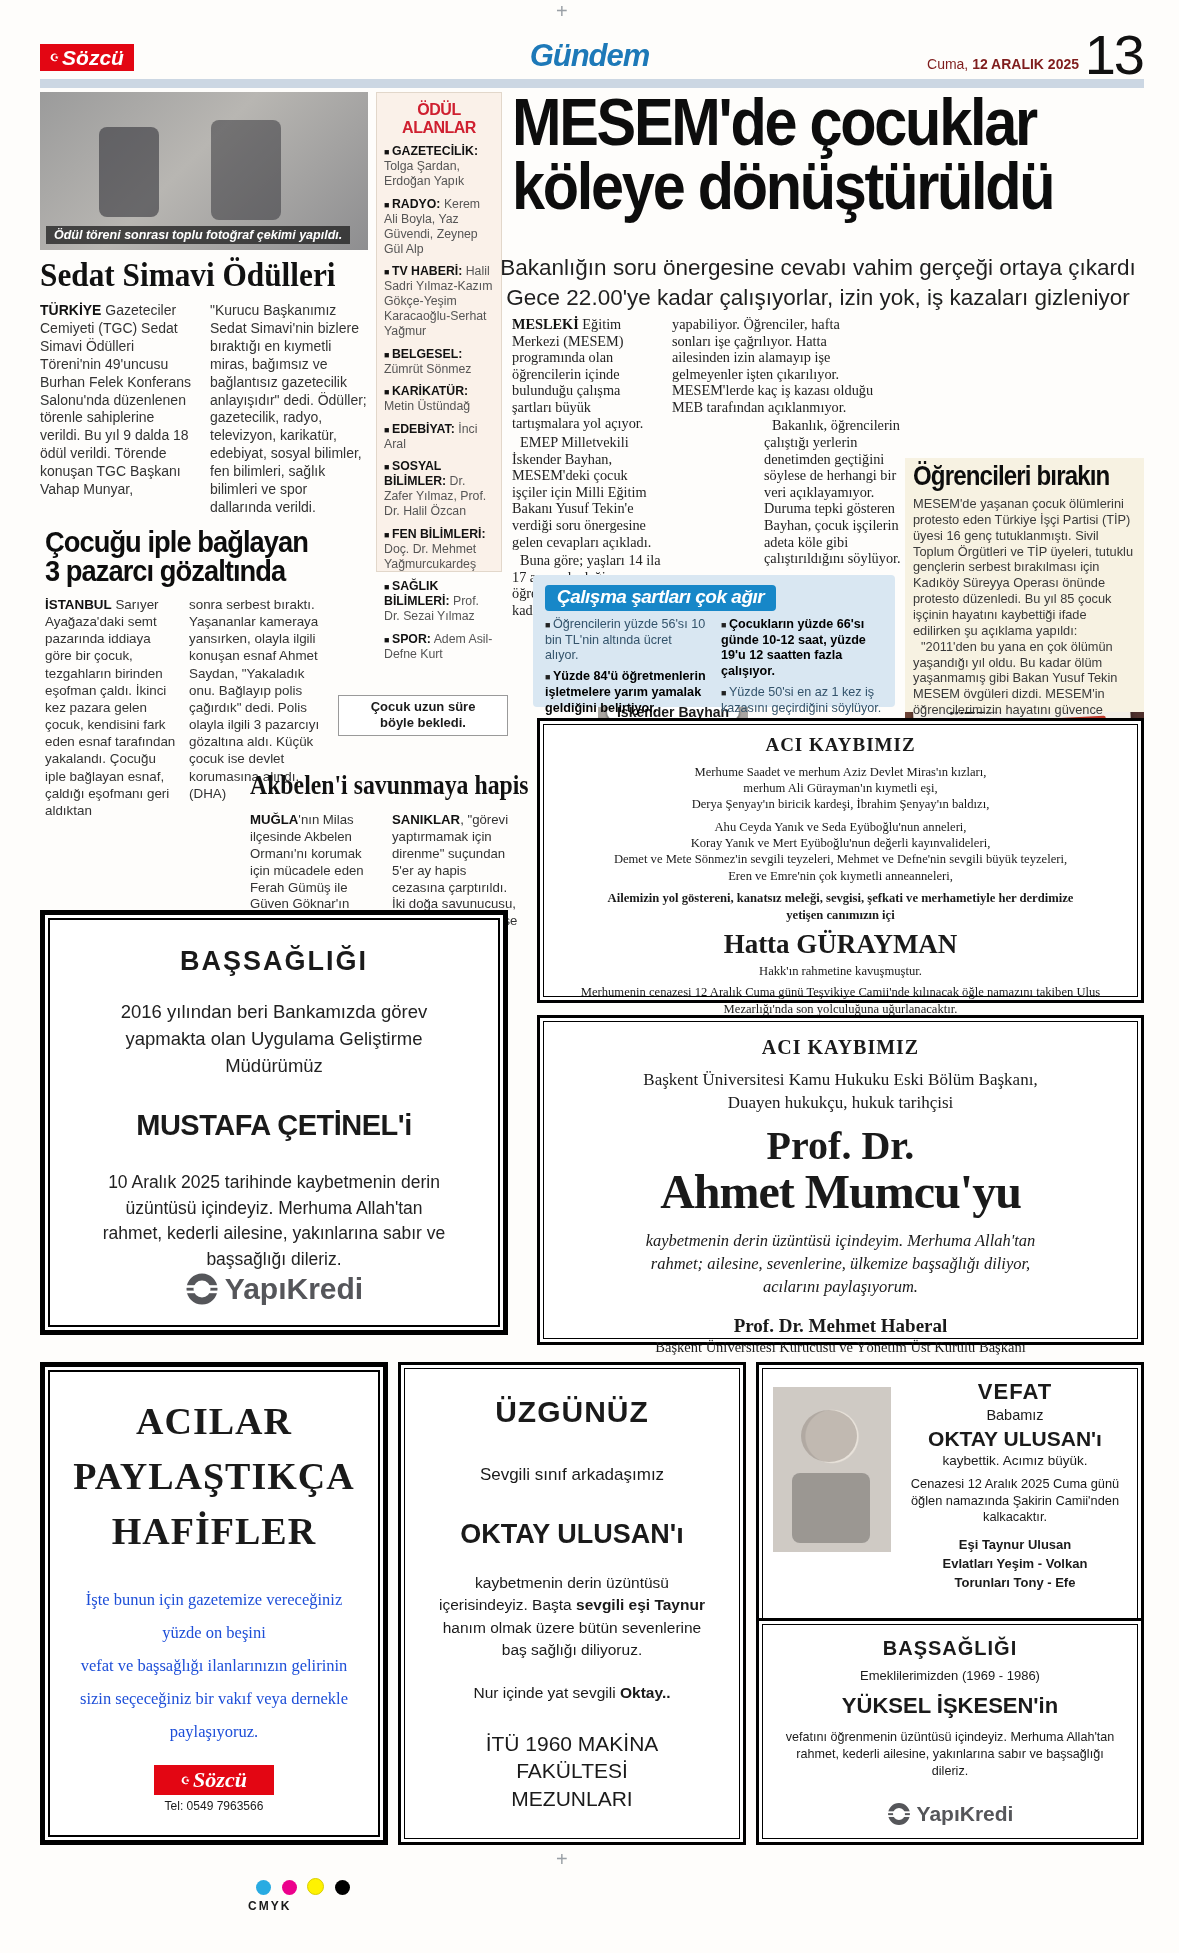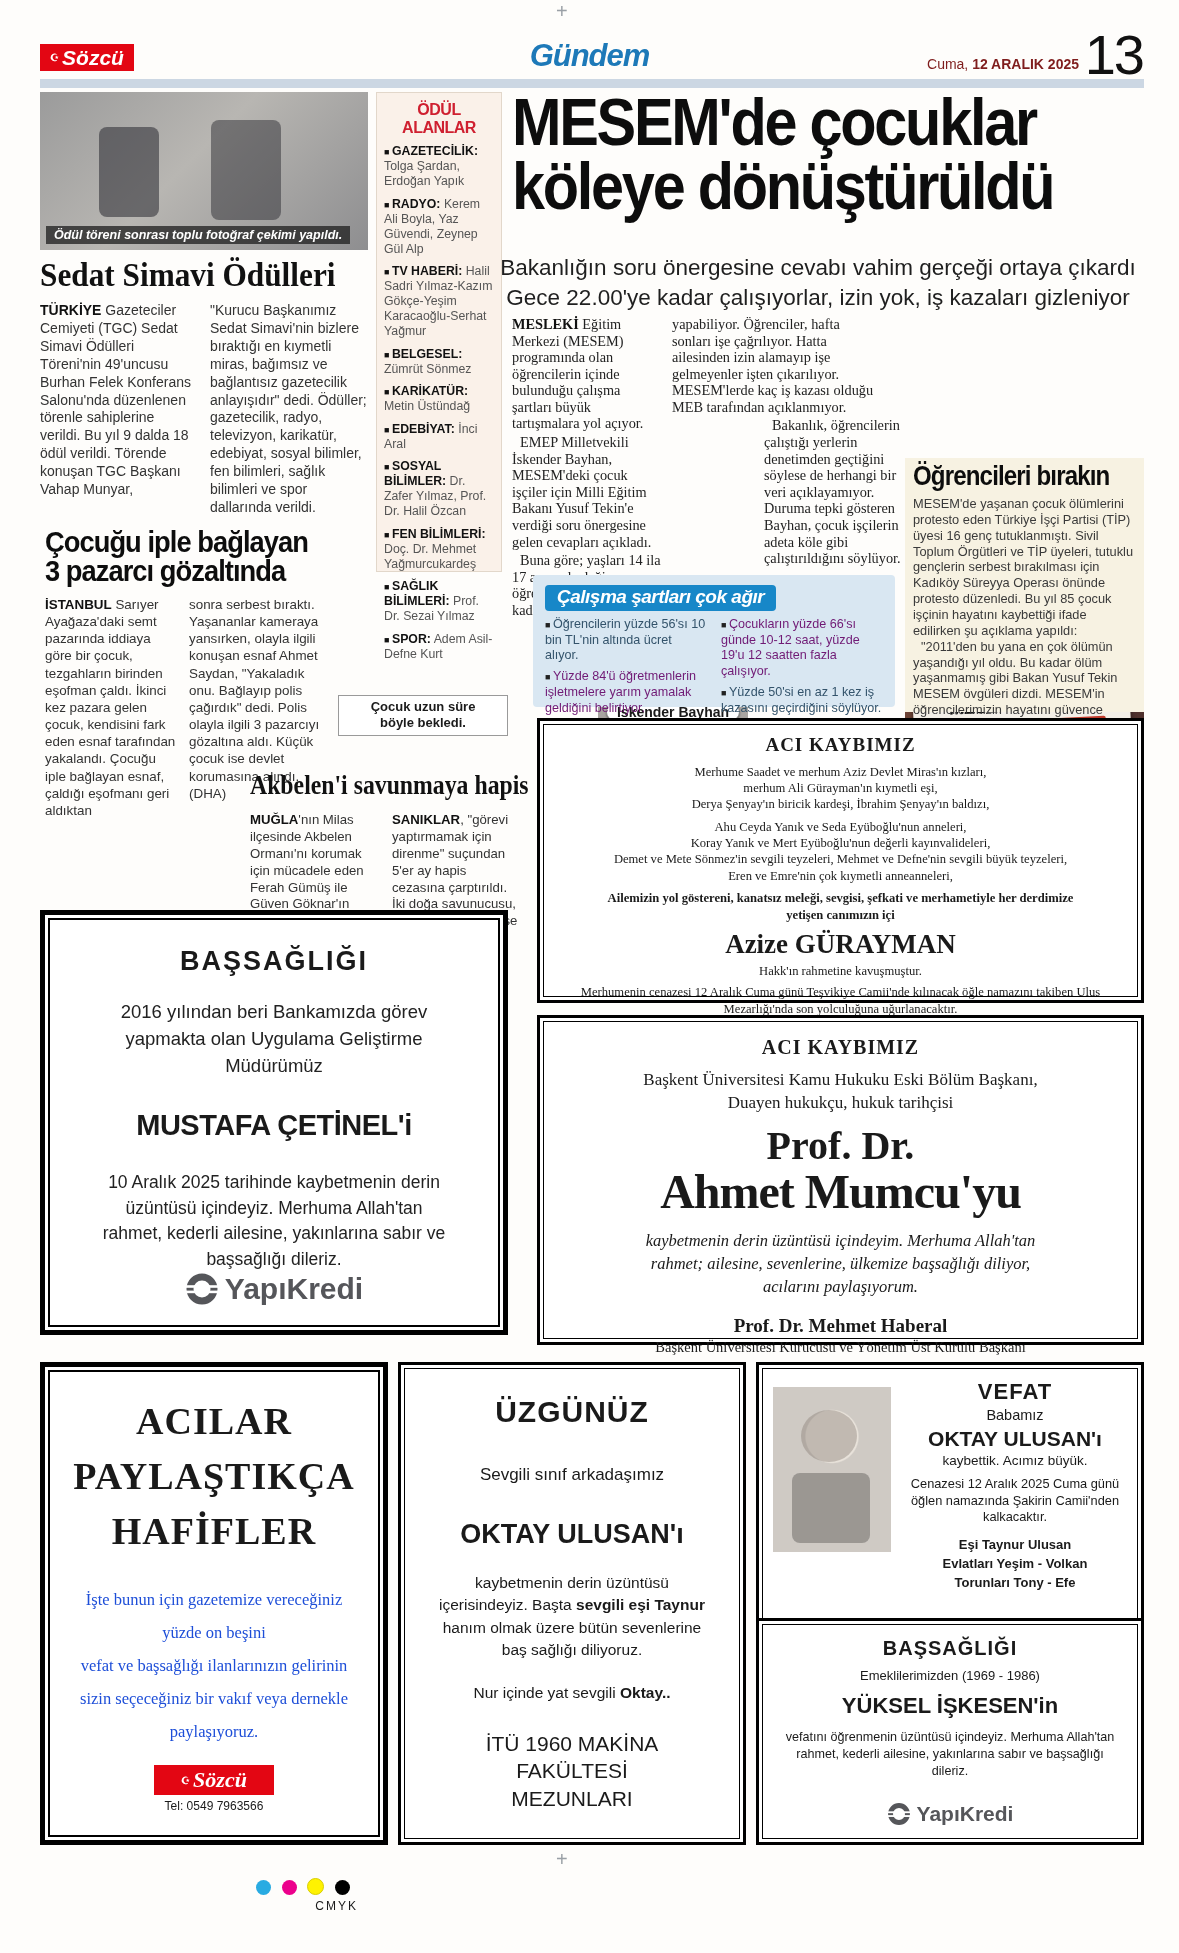--- a/index.html
+++ b/index.html
@@ -51,35 +51,35 @@
   .odul-item .lbl{font-weight:bold;color:#111;}
   .odul-item .lbl::before{content:"■ ";font-size:9px;color:#111;}
   
   .stats-box{background:#d9e7f2;border-radius:4px;padding:10px 12px 8px;box-sizing:border-box;}
   .stats-title{display:inline-block;background:#1787c8;color:#fff;font-weight:bold;font-style:italic;
                font-size:19px;padding:1px 12px 3px;border-radius:4px;letter-spacing:-.5px;margin-bottom:6px;}
   .stats-cols{display:flex;gap:14px;}
   .stats-col{flex:1;}
   .stat-item{font-size:12.6px;line-height:1.25;color:#33536b;margin-bottom:5px;}
   .stat-item::before{content:"■ ";font-size:9px;color:#222;}
-  .stat-item.b{font-weight:normal;color:#701a75;}
+  .stat-item.b{font-weight:bold;color:#000000;}
   
   .cream{background:#f7f2e2;}
   
   .frame{border:3px solid #000;padding:3px;box-sizing:border-box;background:#fff;}
   .frame-inner{border:1px solid #000;height:100%;box-sizing:border-box;text-align:center;}
   .frame.heavy{border-width:5px;}
   .frame.heavy .frame-inner{border-width:2px;}
   .obit-h{font-weight:bold;letter-spacing:1px;}
   .yk-logo{display:flex;align-items:center;justify-content:center;gap:6px;color:#55565a;font-weight:bold;}
   .sozcu-mini{display:inline-flex;background:#e30613;color:#fff;font-weight:bold;font-style:italic;
               align-items:center;justify-content:center;gap:3px;}
   
   .dot{width:15px;height:15px;border-radius:50%;display:inline-block;margin:0 3px;}
-  .cmyk-label{font-weight:normal;font-size:12px;letter-spacing:2px;text-align:right;}
+  .cmyk-label{font-weight:bold;font-size:12px;letter-spacing:2px;text-align:left;}
   .banner{position:absolute;left:8px;right:14px;bottom:10px;background:#f3efe8;border-radius:4px;
           transform:rotate(-3deg);padding:5px 8px;text-align:center;box-shadow:0 2px 5px rgba(0,0,0,.5);}
   .banner .l1{color:#8d3a3a;font-weight:bold;font-style:italic;font-size:13px;line-height:1.15;}
   .banner .l2{color:#111;font-weight:bold;font-style:italic;font-size:18px;letter-spacing:-.5px;line-height:1.1;margin:2px 0;}
   .banner .l3{background:#c03a2b;color:#fff;font-weight:bold;font-style:italic;font-size:12px;
               border-radius:2px;padding:1px 4px;display:inline-block;}
 </style>
 </head>
 <body>
 
@@ -235,21 +235,21 @@
         <div>merhum Ali Gürayman'ın kıymetli eşi,</div>
         <div>Derya Şenyay'ın biricik kardeşi, İbrahim Şenyay'ın baldızı,</div>
       </div>
       <div style="margin-top:6px;">
         <div>Ahu Ceyda Yanık ve Seda Eyüboğlu'nun anneleri,</div>
         <div>Koray Yanık ve Mert Eyüboğlu'nun değerli kayınvalideleri,</div>
         <div>Demet ve Mete Sönmez'in sevgili teyzeleri, Mehmet ve Defne'nin sevgili büyük teyzeleri,</div>
         <div>Eren ve Emre'nin çok kıymetli anneanneleri,</div>
       </div>
       <div style="font-weight:bold;margin:6px auto 0;max-width:470px;">Ailemizin yol göstereni, kanatsız meleği, sevgisi, şefkati ve merhametiyle her derdimize yetişen canımızın içi</div>
-      <div style="font-size:27px;font-weight:bold;margin:4px 0 1px;">Azize GÜRAYMAN</div>
+      <div style="font-size:27px;font-weight:bold;margin:4px 0 1px;">Hatta GÜRAYMAN</div>
       <div>Hakk'ın rahmetine kavuşmuştur.</div>
       <div style="margin:5px auto 0;max-width:520px;">Merhumenin cenazesi 12 Aralık Cuma günü Teşvikiye Camii'nde kılınacak öğle namazını takiben Ulus Mezarlığı'nda son yolculuğuna uğurlanacaktır.</div>
       <div class="obit-h" style="font-size:15px;margin-top:6px;">AİLESİ</div>
     </div>
   </div>
 
   <div class="abs frame heavy" style="left:40px;top:910px;width:468px;height:425px;">
     <div class="frame-inner" style="padding:26px 30px;display:flex;flex-direction:column;justify-content:space-between;">
       <div>
         <div class="obit-h" style="font-size:27px;letter-spacing:2px;">BAŞSAĞLIĞI</div>

